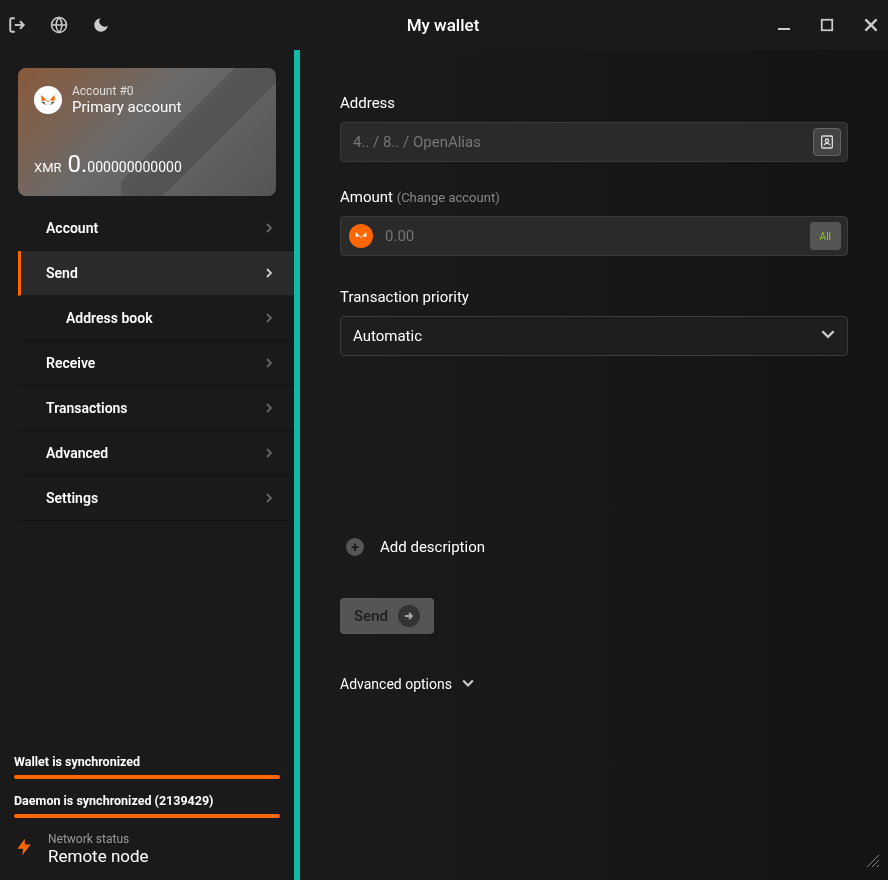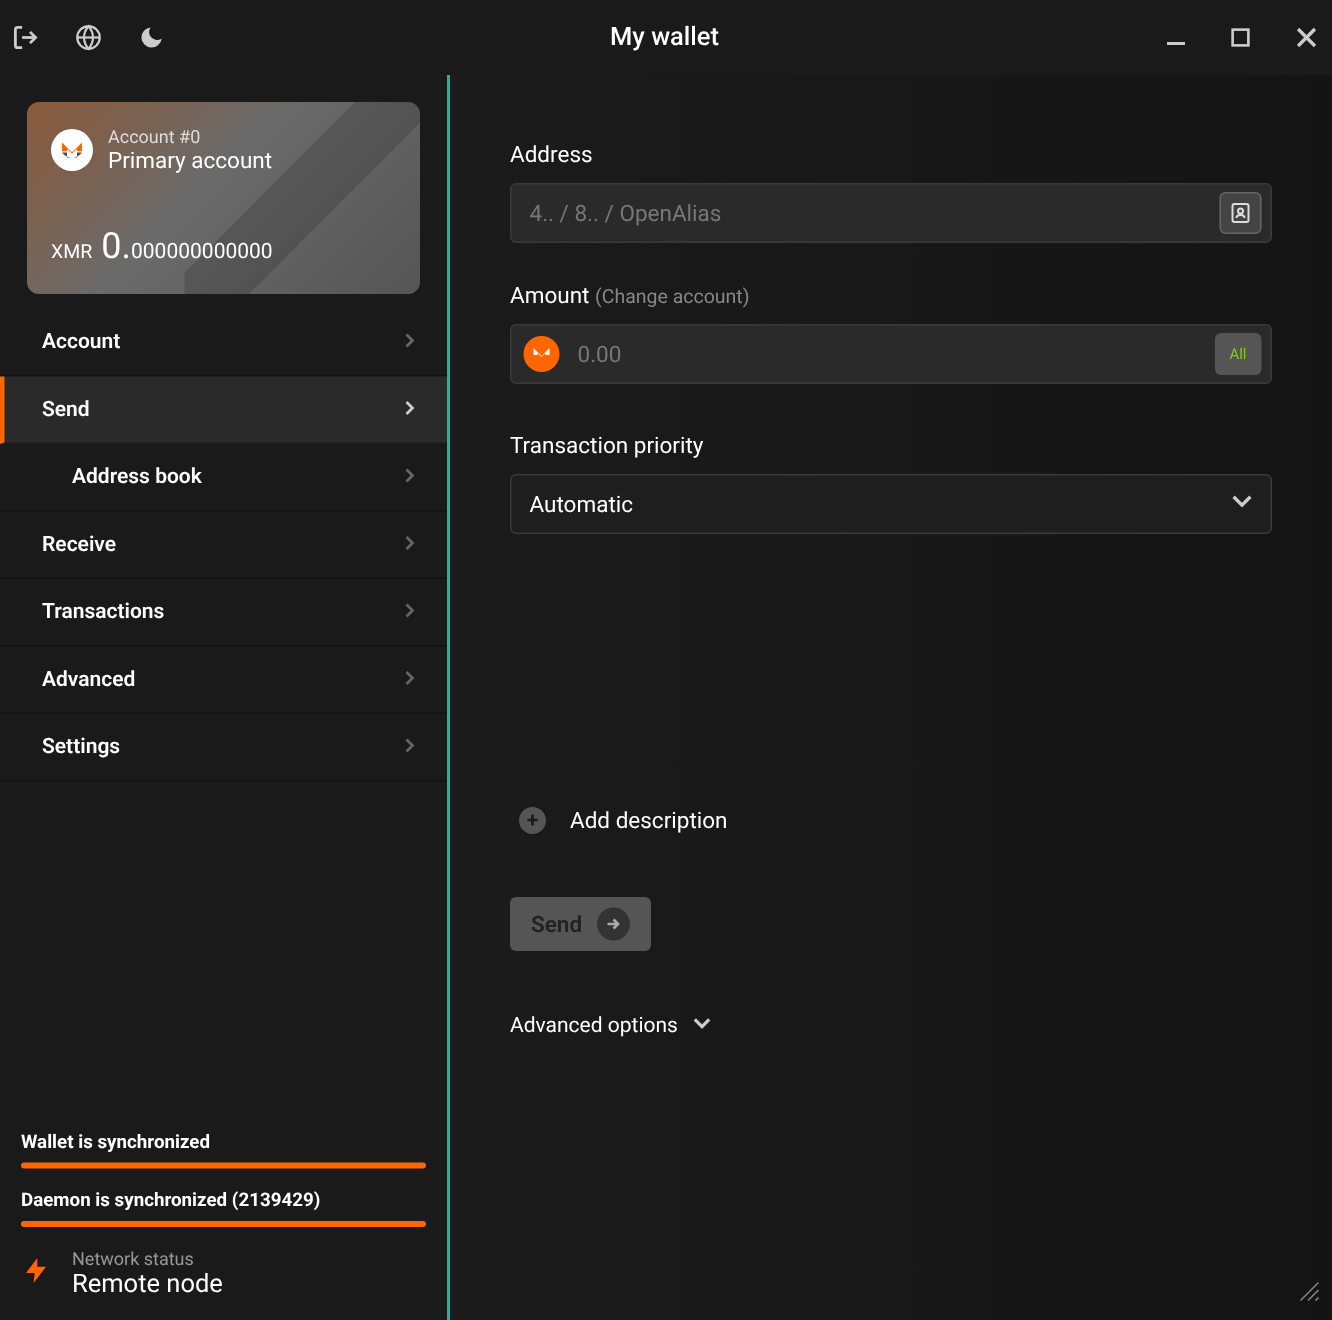--- a/index.html
+++ b/index.html
@@ -7,34 +7,34 @@
 
 .titlebar { height: 50px; display: flex; align-items: center; padding: 0 8px; background: #1a1a1a; }
 .titlebar-left { display: flex; gap: 24px; align-items: center; }
 .titlebar-icon { color: #ccc; display: flex; align-items: center; cursor: pointer; }
 .titlebar-title { flex: 1; text-align: center; font-size: 17px; color: #fff; font-weight: 500; }
 .titlebar-right { display: flex; gap: 28px; align-items: center; }
 .win-btn { color: #ccc; cursor: pointer; display: flex; align-items: center; }
 
 .main { display: flex; height: 830px; }
 
-.sidebar { width: 300px; background: #1a1a1a; display: flex; flex-direction: column; border-right: 2px solid #14b8a6; }
+.sidebar { width: 300px; background: #1a1a1a; display: flex; flex-direction: column; border-right: 6px solid #14b8a6; }
 .account-card { margin: 18px 18px 10px 18px; background: linear-gradient(135deg, #8a5a3a 0%, #6a6a6a 45%, #555 100%); border-radius: 8px; padding: 16px 16px 18px 16px; position: relative; overflow: hidden; }
 .account-card::before { content: ""; position: absolute; top: 0; left: 40%; width: 60%; height: 100%; background: linear-gradient(135deg, transparent 40%, rgba(0,0,0,0.15) 40%, rgba(0,0,0,0.15) 60%, transparent 60%); }
 .account-row { display: flex; align-items: center; gap: 10px; position: relative; }
 .monero-badge { width: 28px; height: 28px; border-radius: 50%; background: #fff; display: flex; align-items: center; justify-content: center; }
 .account-info { display: flex; flex-direction: column; }
 .account-num { font-size: 12px; color: #ddd; }
 .account-name { font-size: 15px; color: #fff; }
 .balance-row { margin-top: 34px; font-size: 13px; color: #fff; display: flex; align-items: baseline; gap: 6px; position: relative; }
 .balance-ticker { font-size: 13px; }
 .balance-whole { font-size: 24px; font-weight: 400; }
 .balance-frac { font-size: 14px; }
 
-.nav { flex: 1; }
+.nav { flex: 1; padding-left: 18px; }
 .nav-item { height: 45px; display: flex; align-items: center; justify-content: space-between; padding: 0 20px 0 28px; color: #fff; font-size: 14px; font-weight: 600; cursor: pointer; border-bottom: 1px solid rgba(0,0,0,0.3); }
 .nav-item.sub { padding-left: 48px; font-weight: 600; }
 .nav-item.active { background: #2a2a2a; border-left: 3px solid #ff6600; padding-left: 25px; }
 .nav-chevron { color: #666; }
 
 .status-block { padding: 10px 14px 14px 14px; }
 .status-label { font-size: 12.5px; font-weight: 700; color: #fff; margin-bottom: 6px; }
 .status-bar { height: 4px; background: #ff6600; border-radius: 2px; margin-bottom: 14px; }
 .network-row { display: flex; align-items: center; gap: 14px; margin-top: 10px; }
 .bolt { color: #ff6600; }

